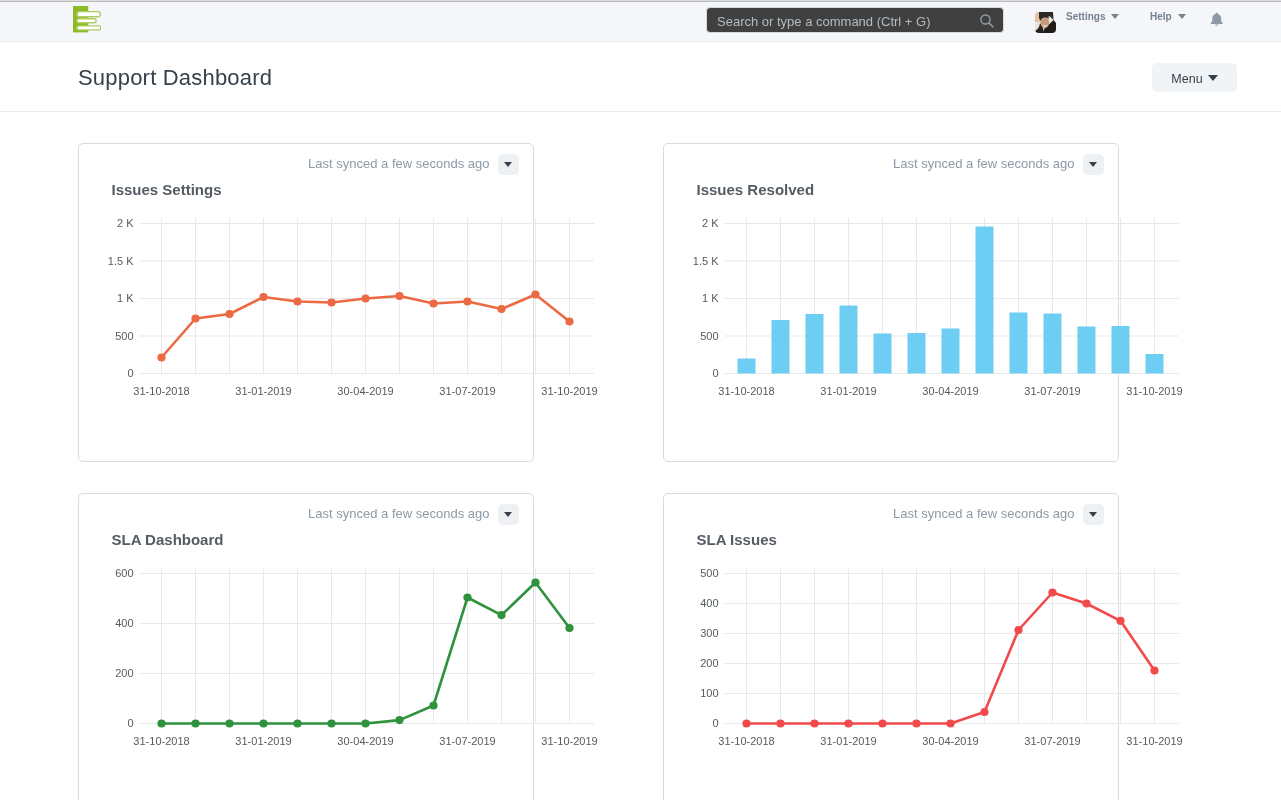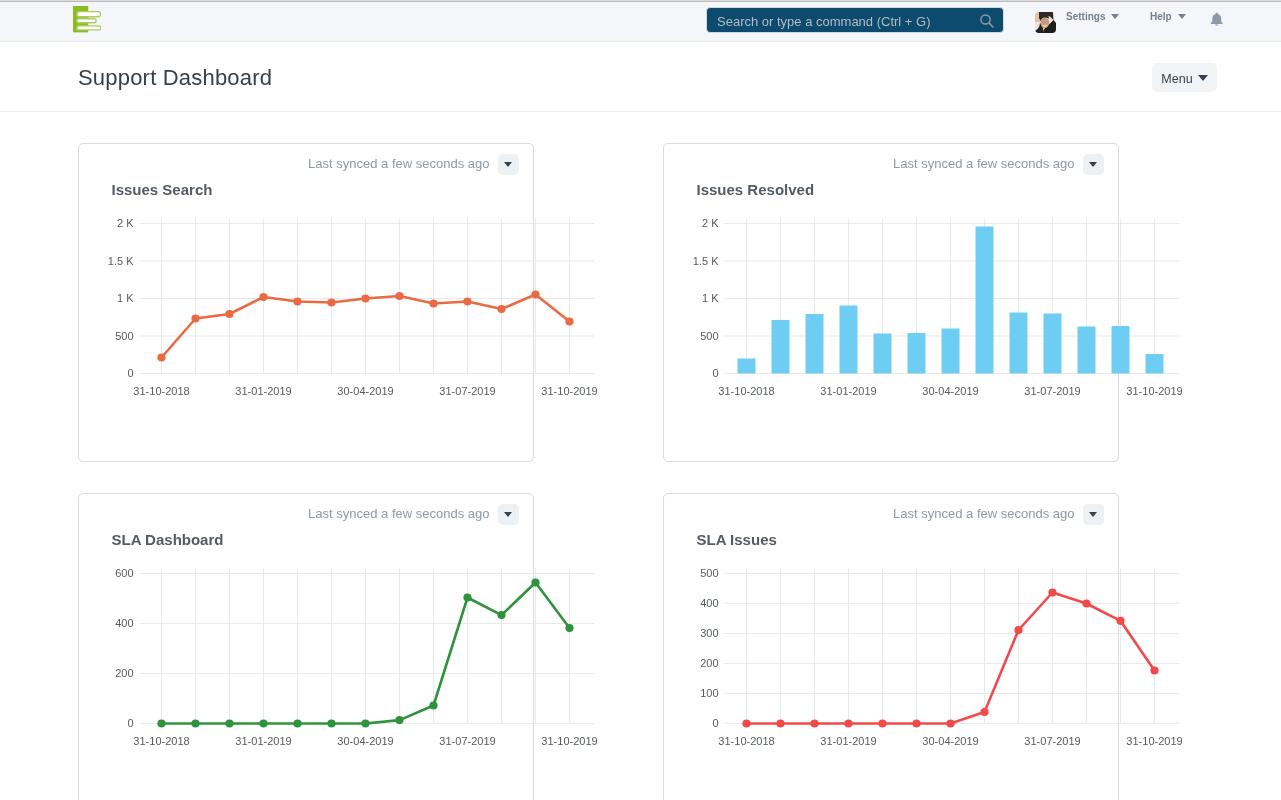--- a/index.html
+++ b/index.html
@@ -1,28 +1,28 @@
 <!DOCTYPE html>
 <html><head><meta charset="utf-8">
 <style>
 * { margin:0; padding:0; box-sizing:border-box; }
 html,body { width:1281px; height:800px; background:#fff; font-family:"Liberation Sans",sans-serif; overflow:hidden; }
 #topline { position:absolute; left:0; top:0; width:1281px; height:2px; background:linear-gradient(#fdfdfd 0%, #ababab 60%, #d8d8d8 100%); }
 #navbar { position:absolute; left:0; top:2px; width:1281px; height:40px; background:#f5f6f9; border-bottom:1px solid #e8eaee; }
 #logo { position:absolute; left:73px; top:6px; }
-#search { position:absolute; left:706px; top:7px; width:298px; height:26px; background:#0c4a6e; border:1px solid #d4dbe0; border-radius:4px; }
+#search { position:absolute; left:706px; top:7px; width:298px; height:26px; background:#404040; border:1px solid #d4dbe0; border-radius:4px; }
 #search .ph { position:absolute; left:10px; top:6px; font-size:13px; color:#b3bcc3; }
 #search .icn { position:absolute; right:8px; top:5px; }
 #avatar { position:absolute; left:1035px; top:11.5px; }
 .navitem { position:absolute; top:11px; font-size:10px; font-weight:700; color:#76818e; }
 .caret { display:inline-block; width:0; height:0; border-left:4px solid transparent; border-right:4px solid transparent; border-top:5px solid #76818e; vertical-align:middle; margin-left:6px; margin-top:-2px; }
 #bell { position:absolute; left:1210px; top:12px; }
 #pagetitle { position:absolute; left:78px; top:65px; font-size:22px; font-weight:400; color:#36414c; letter-spacing:0.2px; }
 #pagehead-border { position:absolute; left:0; top:111px; width:1281px; height:1px; background:#eaedf0; }
-#menubtn { position:absolute; left:1152px; top:63px; width:65px; height:29px; background:#f1f4f6; border-radius:5px; font-size:12.5px; color:#36414c; text-align:center; line-height:29px; padding-top:1.5px; }
+#menubtn { position:absolute; left:1152px; top:63px; width:85px; height:29px; background:#f1f4f6; border-radius:5px; font-size:12.5px; color:#36414c; text-align:center; line-height:29px; padding-top:1.5px; }
 #menubtn .caret-dark { margin-left:5px; }
 .caret-dark { display:inline-block; width:0; height:0; border-left:5px solid transparent; border-right:5px solid transparent; border-top:6px solid #36414c; vertical-align:middle; margin-top:-2px; }
 .card { position:absolute; width:456px; height:319px; background:#fff; border:1px solid #d5dce2; border-radius:5px; }
 .card .synced { position:absolute; right:43px; top:12.5px; font-size:13px; color:#8d99a6; }
 .card .mini-dd { position:absolute; right:14px; top:10px; width:21px; height:21px; background:#eef1f4; border-radius:5px; text-align:center; line-height:19px; }
 .card .mini-dd .caret-dark { border-left-width:4.5px; border-right-width:4.5px; border-top-width:5.5px; margin:0; }
 .card .card-title { position:absolute; left:33px; top:37.5px; font-size:15px; font-weight:700; color:#545b62; }
 .card .chart { position:absolute; left:0; top:0; }
 </style></head>
 <body>
@@ -65,21 +65,21 @@
 <path d="M6.75,0.8 C7.45,0.8 8,1.35 8,2.05 C10.1,2.7 11.2,4.4 11.2,6.6 L11.2,9.3 L12.6,11.0 C12.9,11.55 12.7,12.0 12.1,12.0 L1.4,12.0 C0.8,12.0 0.6,11.55 0.9,11.0 L2.3,9.3 L2.3,6.6 C2.3,4.4 3.4,2.7 5.5,2.05 C5.5,1.35 6.05,0.8 6.75,0.8 Z" fill="#8d99a6"></path>
 <path d="M5.15,12.6 A1.65,1.65 0 0 0 8.35,12.6 Z" fill="#8d99a6"></path>
 </svg></div>
 <div id="pagetitle">Support Dashboard</div>
 <div id="menubtn">Menu<span class="caret-dark"></span></div>
 <div id="pagehead-border"></div>
 
 <div class="card" style="left:77.5px;top:142.5px;">
   <div class="synced">Last synced a few seconds ago</div>
   <div class="mini-dd"><span class="caret-dark"></span></div>
-  <div class="card-title">Issues Search</div>
+  <div class="card-title">Issues Settings</div>
   <svg class="chart" width="554" height="319" viewBox="0 0 554 319" font-family="'Liberation Sans',sans-serif">
       <line x1="60.5" y1="79.5" x2="515.0" y2="79.5" stroke="#e9e9e9" stroke-width="1"></line>
       <text x="54.5" y="83.0" text-anchor="end" font-size="11" fill="#555b5d">2 K</text>
       <line x1="60.5" y1="117.0" x2="515.0" y2="117.0" stroke="#e9e9e9" stroke-width="1"></line>
       <text x="54.5" y="120.5" text-anchor="end" font-size="11" fill="#555b5d">1.5 K</text>
       <line x1="60.5" y1="154.5" x2="515.0" y2="154.5" stroke="#e9e9e9" stroke-width="1"></line>
       <text x="54.5" y="158.0" text-anchor="end" font-size="11" fill="#555b5d">1 K</text>
       <line x1="60.5" y1="192.0" x2="515.0" y2="192.0" stroke="#e9e9e9" stroke-width="1"></line>
       <text x="54.5" y="195.5" text-anchor="end" font-size="11" fill="#555b5d">500</text>
       <line x1="60.5" y1="229.5" x2="515.0" y2="229.5" stroke="#e9e9e9" stroke-width="1"></line>

